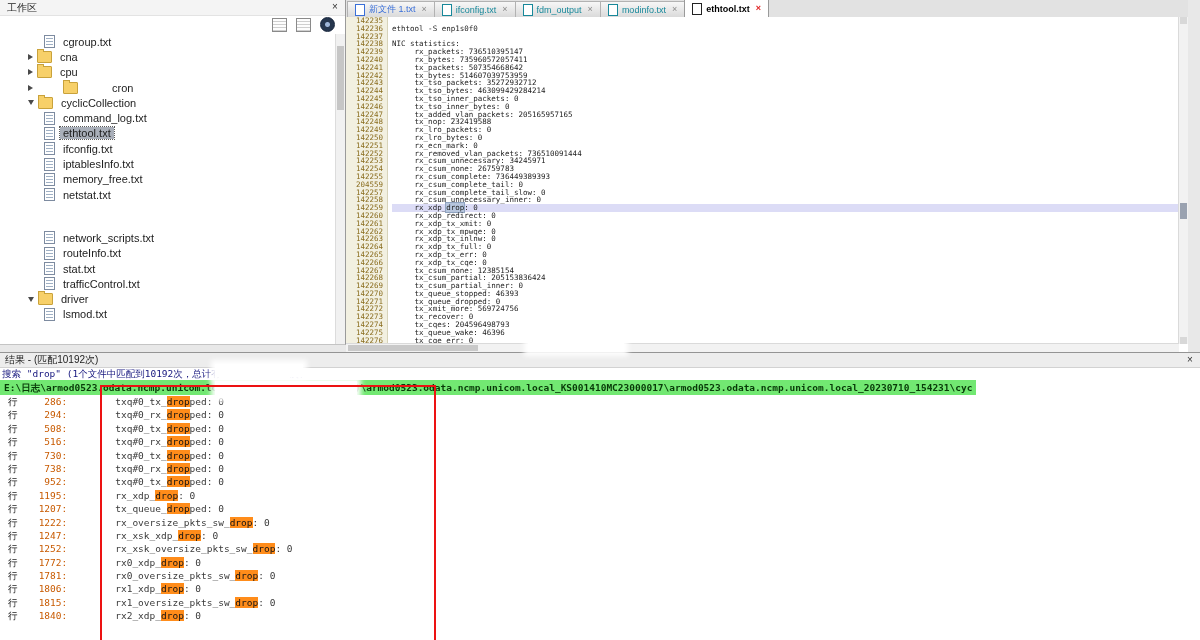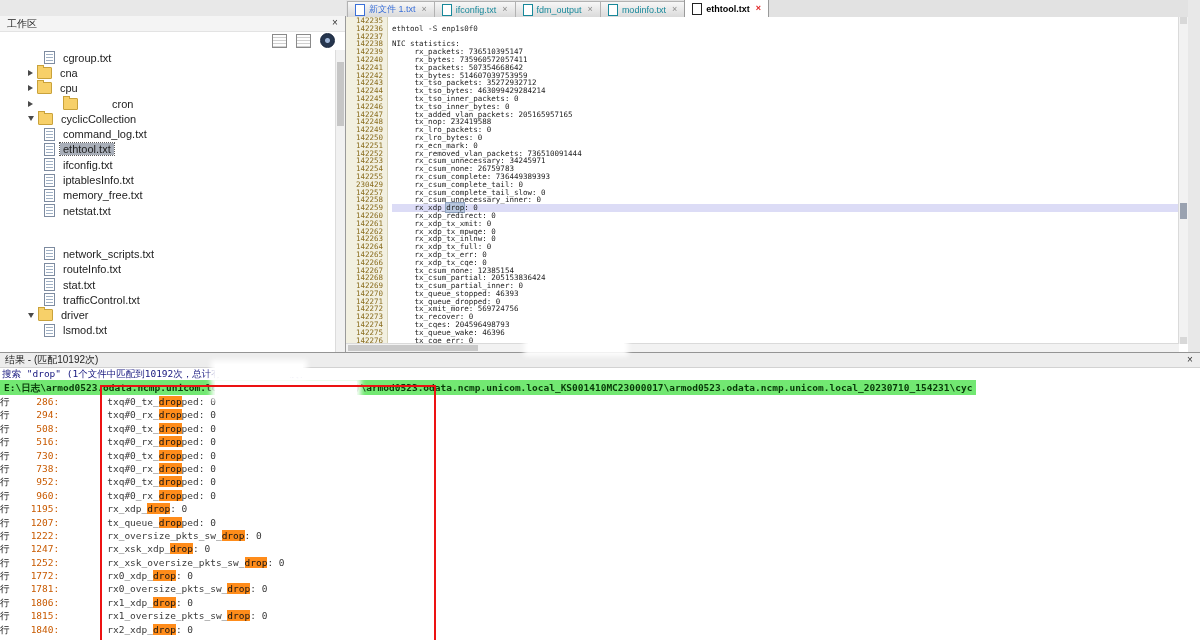--- a/index.html
+++ b/index.html
@@ -1,20 +1,20 @@
 <!DOCTYPE html>
 <html><head>
 <meta charset="utf-8">
 <style>
   html,body{margin:0;padding:0;width:1200px;height:640px;overflow:hidden;
     background:#e8e8e8;font-family:"Liberation Sans",sans-serif;}
   #app{position:relative;width:1200px;height:640px;}
 
   
-  #workspace{position:absolute;left:0;top:16px;width:345px;height:344px;background:#fff;
+  #workspace{position:absolute;left:0;top:0;width:345px;height:344px;background:#fff;
     border-right:1px solid #9a9a9a;border-bottom:1px solid #c4c4c4;overflow:hidden;}
   .panel-titlebar{position:relative;height:15px;background:#f4f4f4;font-size:10px;
     line-height:15px;padding-left:7px;color:#222;border-bottom:1px solid #e3e3e3;}
   .pt-close{position:absolute;right:4px;top:0;width:12px;height:14px;text-align:center;
     color:#333;font-size:10px;line-height:14px;cursor:default;}
   .panel-toolbar{position:absolute;top:17px;right:10px;display:flex;gap:9px;align-items:center;z-index:5;}
   .tool-ic{width:13px;height:12px;border:1px solid #8a8a8a;background:
     repeating-linear-gradient(#fdfdfd 0 2px,#cfcfcf 2px 3px);}
   .tool-ic.locate{width:13px;height:13px;border-radius:50%;border:1px solid #15233a;
     background:radial-gradient(circle at 50% 50%,#9fb6d8 0 2px,#26364e 3px 8px);}
@@ -73,21 +73,21 @@
   #results{position:absolute;left:0;right:0;top:352px;bottom:0;background:#fff;
     border-top:1px solid #949494;overflow:hidden;}
   .results-titlebar{position:relative;height:14px;background:#ededed;font-size:10px;
     line-height:14px;padding-left:5px;color:#222;border-bottom:1px solid #d2d2d2;}
   .results-body{position:absolute;top:14px;left:0;right:0;bottom:0;
     font-family:"DejaVu Sans Mono",monospace;font-size:9.5px;color:#3a3a3a;}
   .search-summary{height:13px;line-height:13px;padding-left:2px;color:#15157e;white-space:pre;}
   .file-line{height:15px;line-height:15px;}
   .file-path{display:inline-block;background:#72e872;color:#083a08;font-weight:bold;
     white-space:pre;padding:0 4px;height:15px;}
-  .rrow{height:13.4px;line-height:13.4px;white-space:pre;}
+  .rrow{height:13.4px;line-height:13.4px;padding-left:8px;white-space:pre;}
   .rline-label{color:#222;}
   .rline-num{display:inline-block;width:44px;text-align:right;color:#c85a00;}
   .rline-text{padding-left:48px;}
   .hit{background:#ff8c1a;color:#141414;}
 
   
   .censor{position:absolute;background:#fff;z-index:30;
     box-shadow:0 0 5px 4px rgba(255,255,255,.95);}
   #censor-summary{left:215px;top:364px;width:88px;height:13px;}
   #censor-path{left:215px;top:381px;width:142px;height:16px;}
@@ -233,21 +233,21 @@
           <div class="gnum">142246</div>
           <div class="gnum">142247</div>
           <div class="gnum">142248</div>
           <div class="gnum">142249</div>
           <div class="gnum">142250</div>
           <div class="gnum">142251</div>
           <div class="gnum">142252</div>
           <div class="gnum">142253</div>
           <div class="gnum">142254</div>
           <div class="gnum">142255</div>
-          <div class="gnum">230429</div>
+          <div class="gnum">204559</div>
           <div class="gnum">142257</div>
           <div class="gnum">142258</div>
           <div class="gnum">142259</div>
           <div class="gnum">142260</div>
           <div class="gnum">142261</div>
           <div class="gnum">142262</div>
           <div class="gnum">142263</div>
           <div class="gnum">142264</div>
           <div class="gnum">142265</div>
           <div class="gnum">142266</div>
@@ -328,21 +328,20 @@
         <span class="file-path">E:\日志\armod0523.odata.ncmp.unicom.loca                  ar(1)\armod0523.odata.ncmp.unicom.local_KS001410MC23000017\armod0523.odata.ncmp.unicom.local_20230710_154231\cyc</span>
       </div>
       <div id="result-rows">
           <div class="rrow"><span class="rline-label">行 </span><span class="rline-num">286:</span><span class="rline-text">txq#0_tx_<span class="hit">drop</span>ped: 0</span></div>
           <div class="rrow"><span class="rline-label">行 </span><span class="rline-num">294:</span><span class="rline-text">txq#0_rx_<span class="hit">drop</span>ped: 0</span></div>
           <div class="rrow"><span class="rline-label">行 </span><span class="rline-num">508:</span><span class="rline-text">txq#0_tx_<span class="hit">drop</span>ped: 0</span></div>
           <div class="rrow"><span class="rline-label">行 </span><span class="rline-num">516:</span><span class="rline-text">txq#0_rx_<span class="hit">drop</span>ped: 0</span></div>
           <div class="rrow"><span class="rline-label">行 </span><span class="rline-num">730:</span><span class="rline-text">txq#0_tx_<span class="hit">drop</span>ped: 0</span></div>
           <div class="rrow"><span class="rline-label">行 </span><span class="rline-num">738:</span><span class="rline-text">txq#0_rx_<span class="hit">drop</span>ped: 0</span></div>
           <div class="rrow"><span class="rline-label">行 </span><span class="rline-num">952:</span><span class="rline-text">txq#0_tx_<span class="hit">drop</span>ped: 0</span></div>
-          <div class="rrow"><span class="rline-label">行 </span><span class="rline-num">960:</span><span class="rline-text">txq#0_rx_<span class="hit">drop</span>ped: 0</span></div>
           <div class="rrow"><span class="rline-label">行 </span><span class="rline-num">1195:</span><span class="rline-text">rx_xdp_<span class="hit">drop</span>: 0</span></div>
           <div class="rrow"><span class="rline-label">行 </span><span class="rline-num">1207:</span><span class="rline-text">tx_queue_<span class="hit">drop</span>ped: 0</span></div>
           <div class="rrow"><span class="rline-label">行 </span><span class="rline-num">1222:</span><span class="rline-text">rx_oversize_pkts_sw_<span class="hit">drop</span>: 0</span></div>
           <div class="rrow"><span class="rline-label">行 </span><span class="rline-num">1247:</span><span class="rline-text">rx_xsk_xdp_<span class="hit">drop</span>: 0</span></div>
           <div class="rrow"><span class="rline-label">行 </span><span class="rline-num">1252:</span><span class="rline-text">rx_xsk_oversize_pkts_sw_<span class="hit">drop</span>: 0</span></div>
           <div class="rrow"><span class="rline-label">行 </span><span class="rline-num">1772:</span><span class="rline-text">rx0_xdp_<span class="hit">drop</span>: 0</span></div>
           <div class="rrow"><span class="rline-label">行 </span><span class="rline-num">1781:</span><span class="rline-text">rx0_oversize_pkts_sw_<span class="hit">drop</span>: 0</span></div>
           <div class="rrow"><span class="rline-label">行 </span><span class="rline-num">1806:</span><span class="rline-text">rx1_xdp_<span class="hit">drop</span>: 0</span></div>
           <div class="rrow"><span class="rline-label">行 </span><span class="rline-num">1815:</span><span class="rline-text">rx1_oversize_pkts_sw_<span class="hit">drop</span>: 0</span></div>
           <div class="rrow"><span class="rline-label">行 </span><span class="rline-num">1840:</span><span class="rline-text">rx2_xdp_<span class="hit">drop</span>: 0</span></div>

